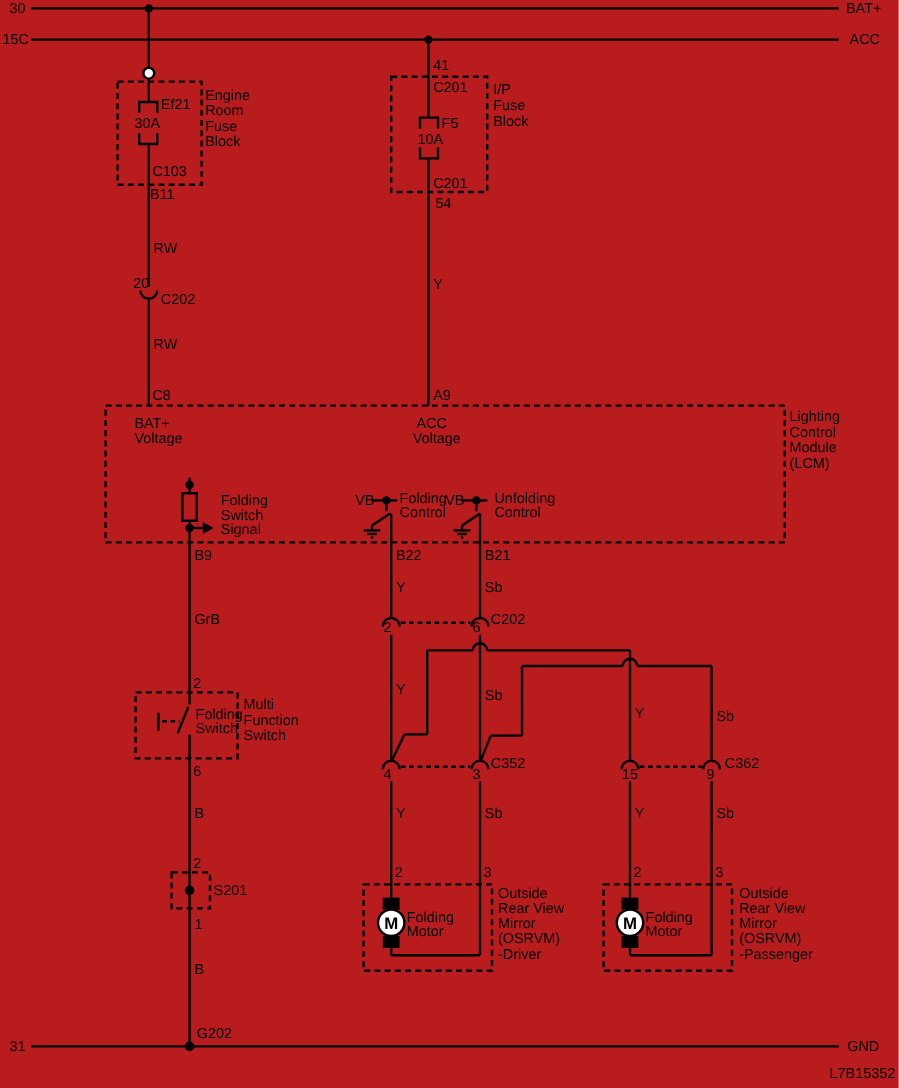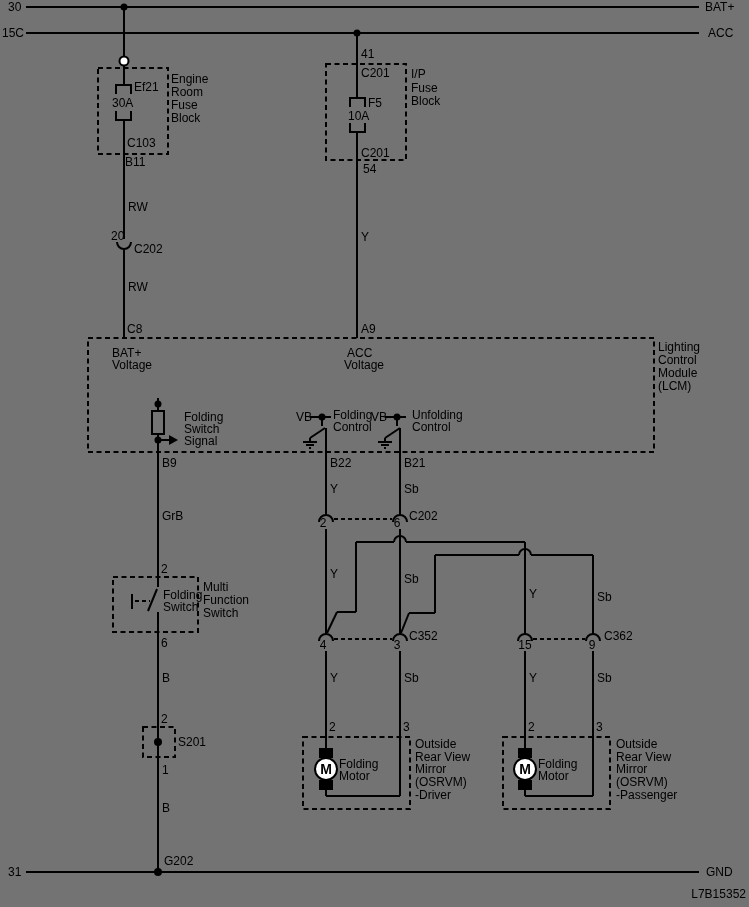--- a/index.html
+++ b/index.html
@@ -1,16 +1,16 @@
 <!DOCTYPE html>
 <html><head>
 <meta charset="utf-8">
 <style>
   html,body{margin:0;padding:0;background:#fff;}
-  .page{width:749px;height:907px;background:#737373;position:relative;text-align:right;}
+  .page{width:749px;height:907px;background:#b91c1c;position:relative;text-align:right;}
   svg text{font-family:"Liberation Sans",sans-serif;font-size:12px;fill:#000;}
   svg text.mid{text-anchor:middle;}
   svg text.end{text-anchor:end;}
   svg text.bold{font-weight:bold;font-size:14px;}
   .w{stroke:#000;stroke-width:2;fill:none;}
   .box{stroke:#000;stroke-width:2;fill:none;stroke-dasharray:5 3.5;}
   .dl{stroke:#000;stroke-width:2;fill:none;stroke-dasharray:4 3;}
   .dot{fill:#000;stroke:none;}
   .blk{fill:#000;stroke:none;}
   .opn{fill:#fff;stroke:#000;stroke-width:2;}

